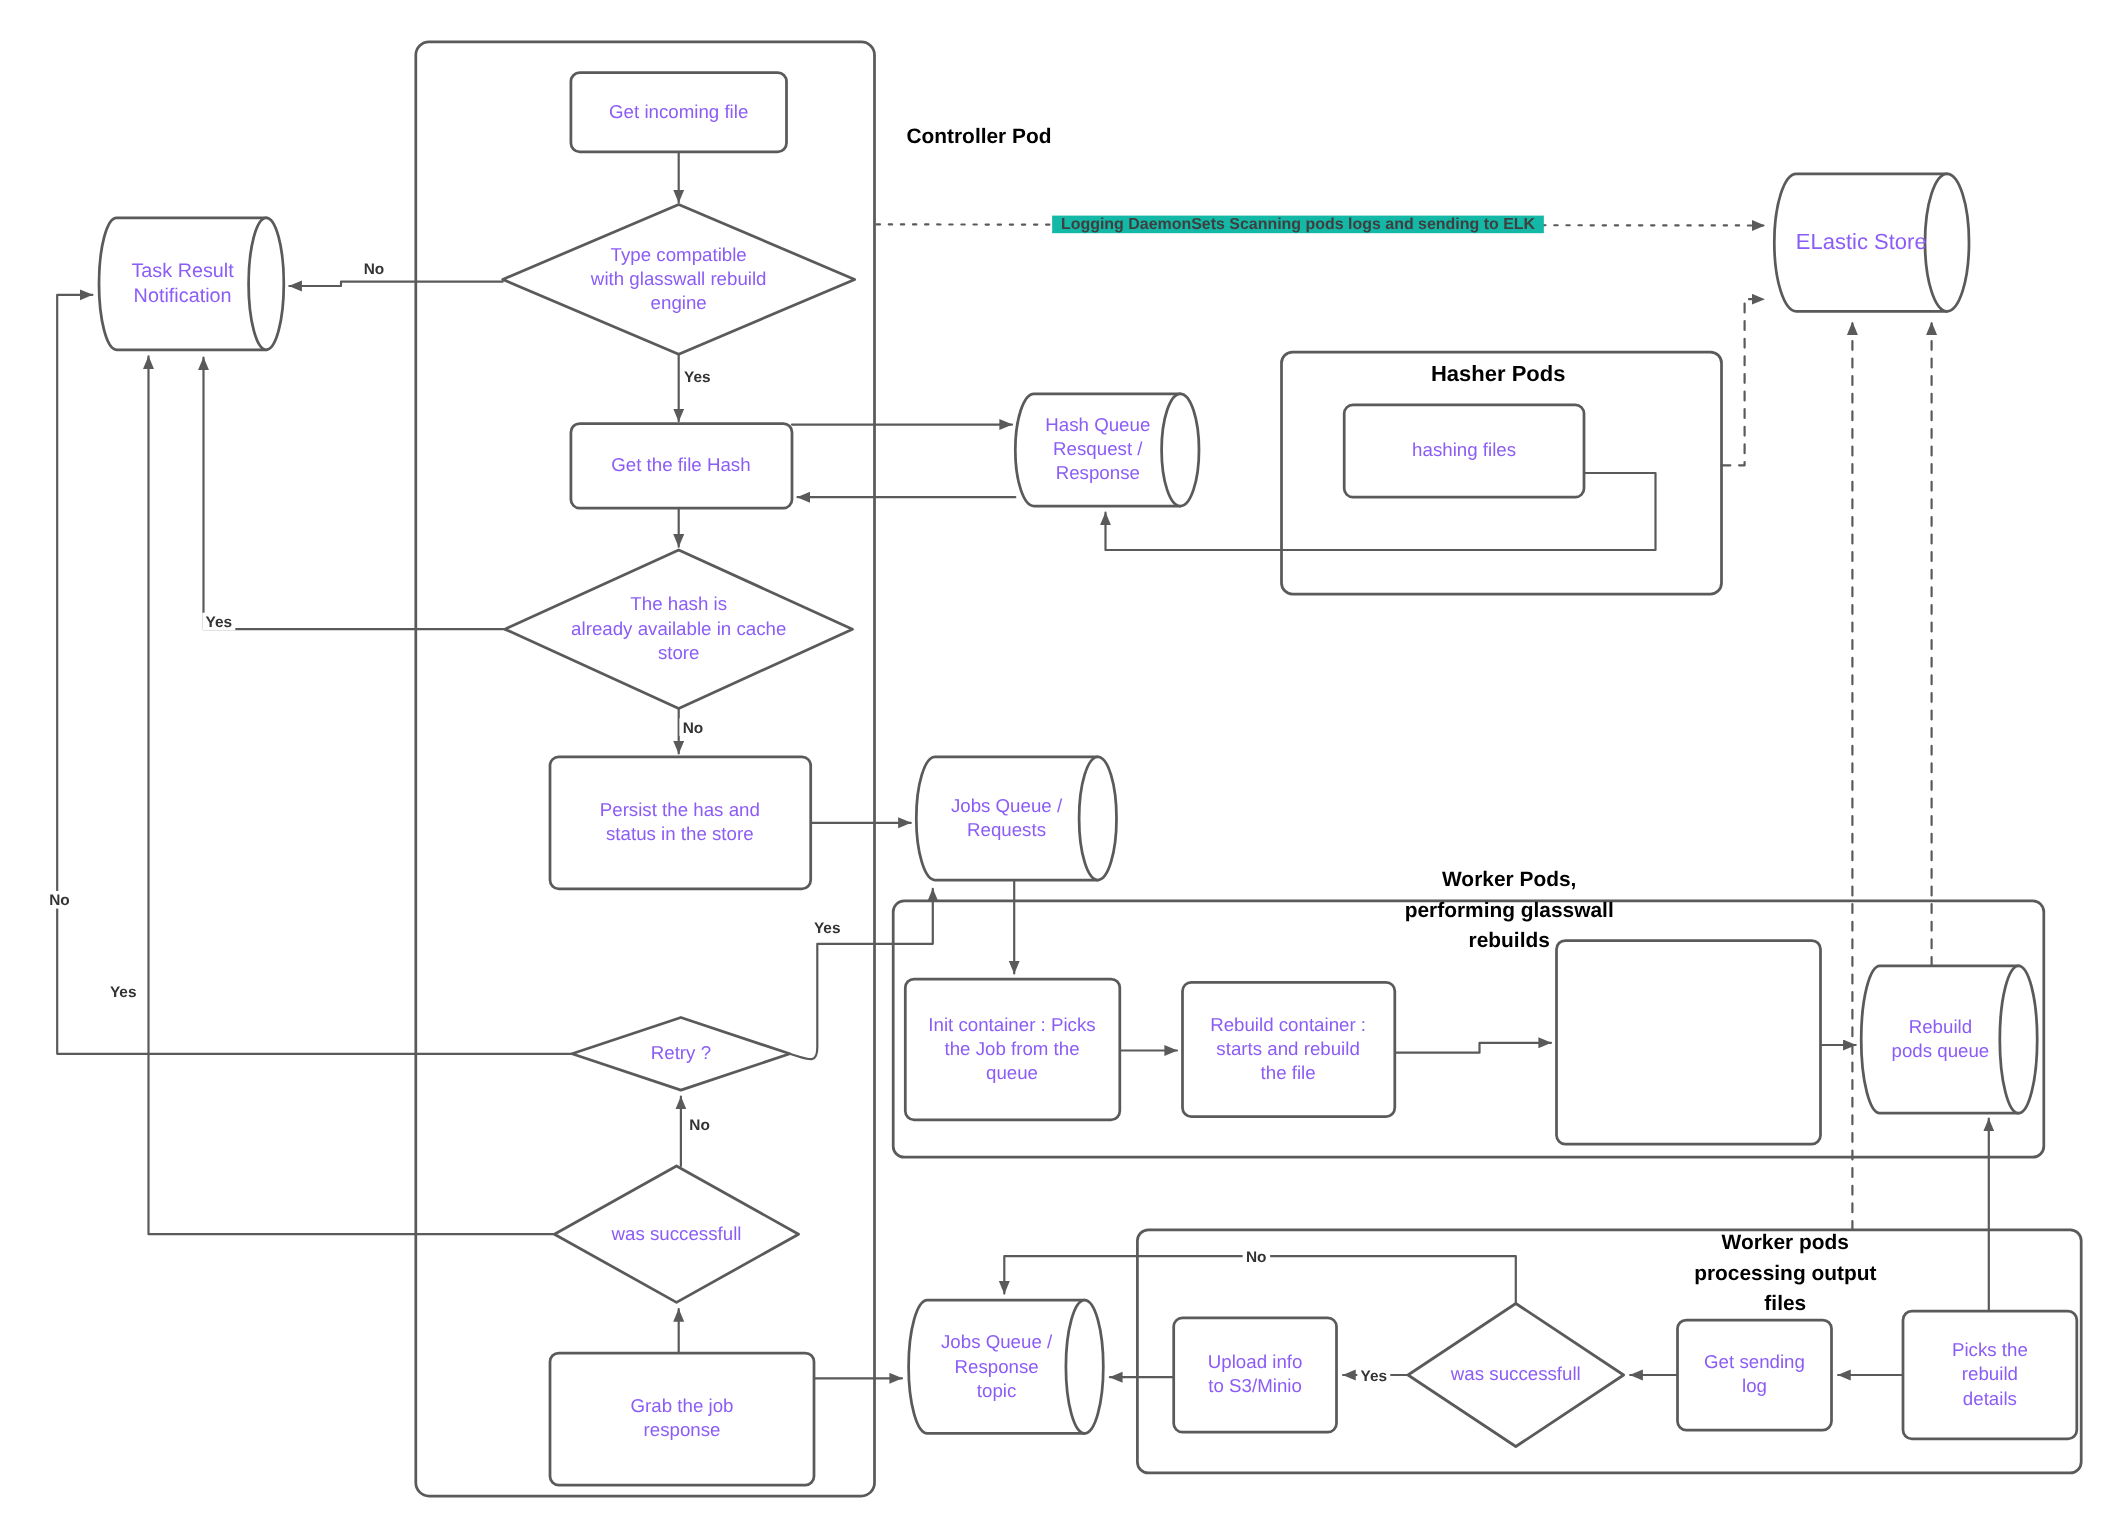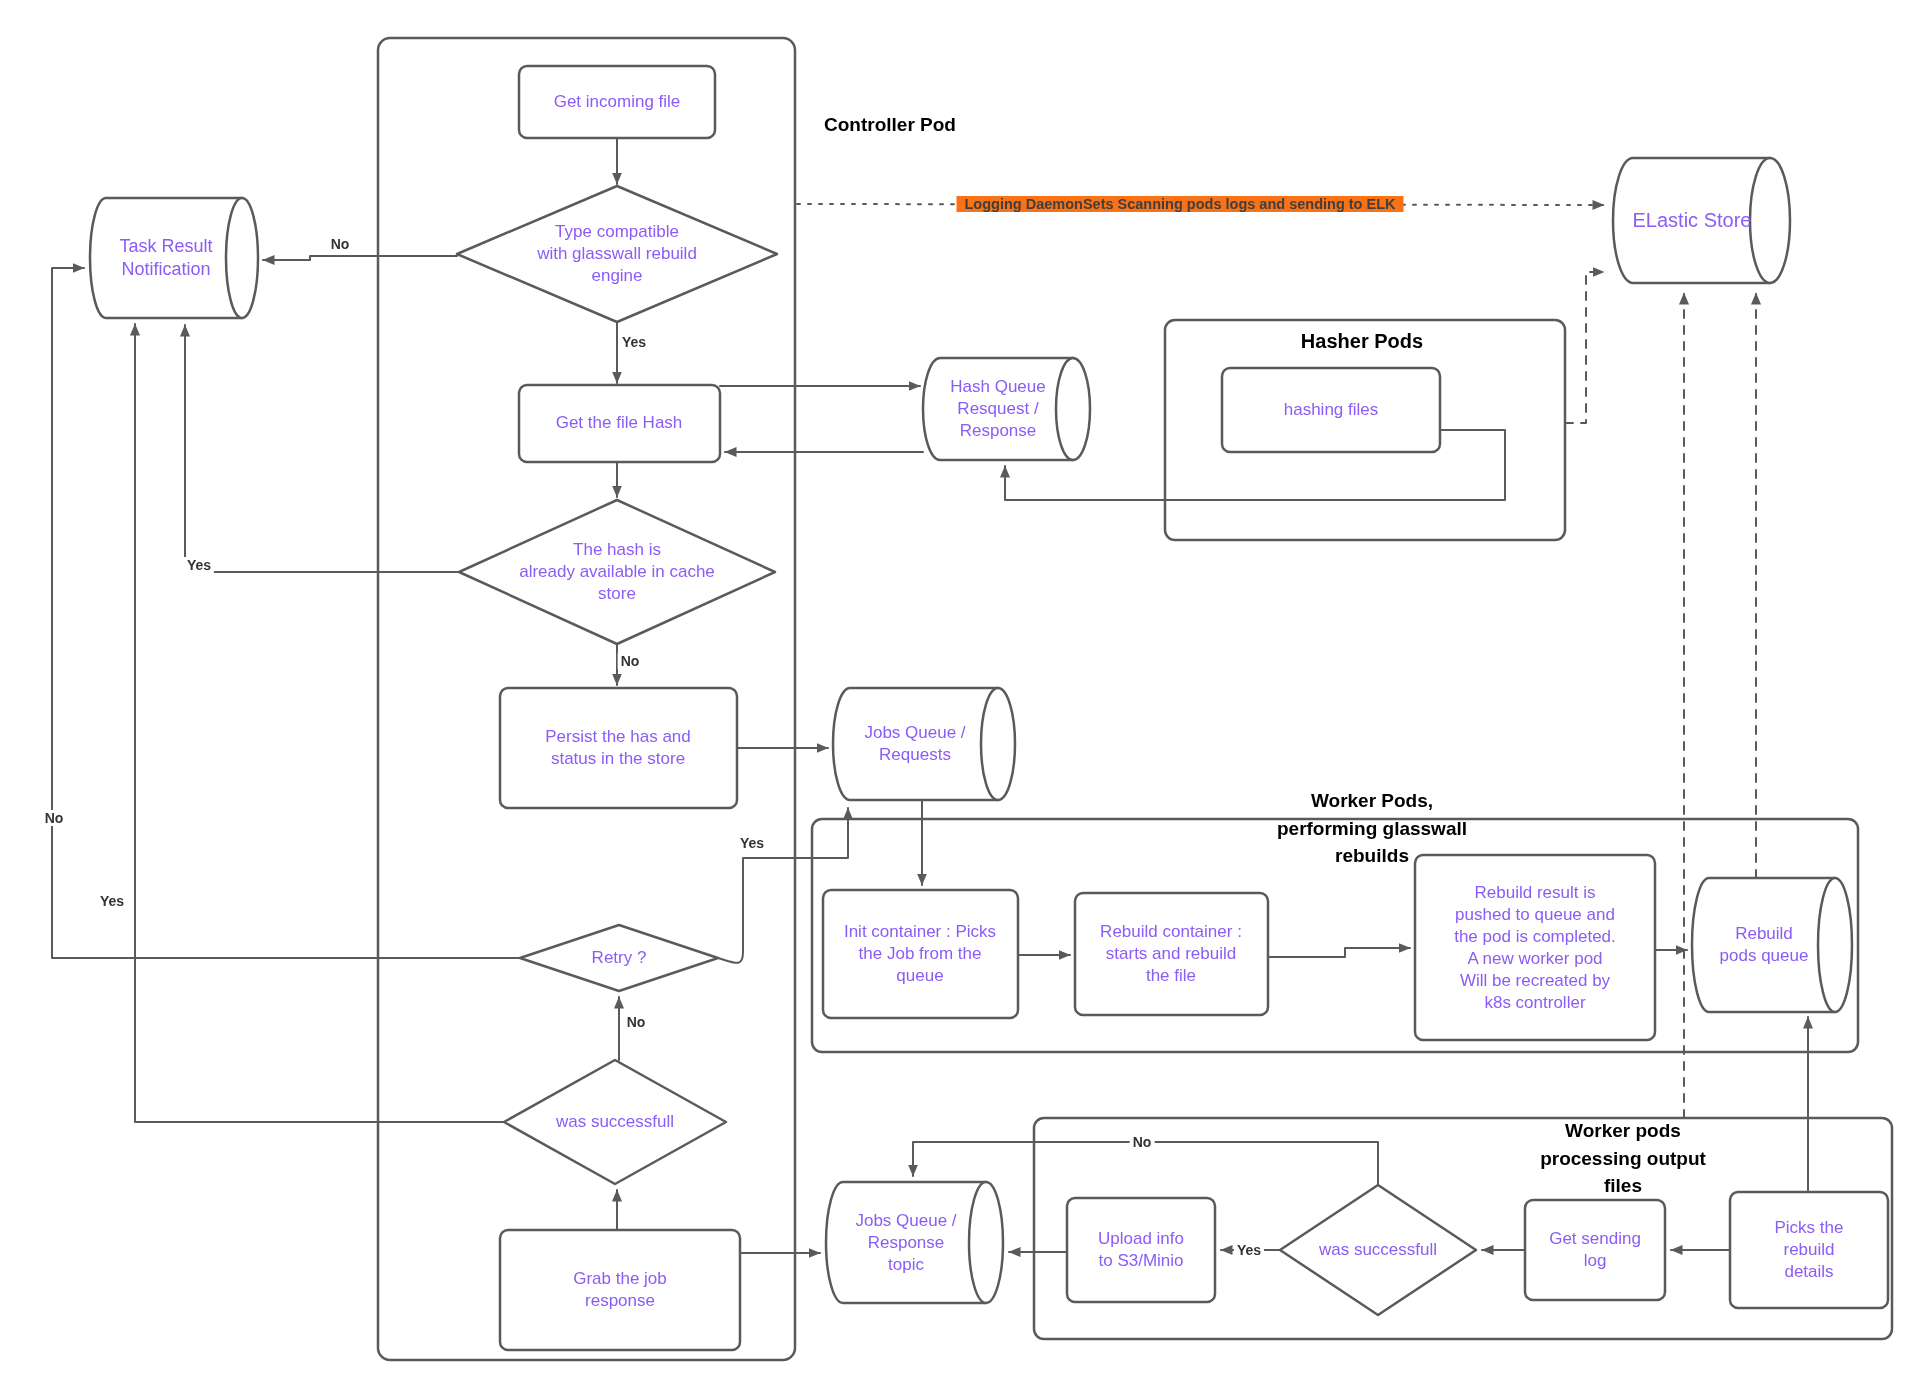--- a/index.html
+++ b/index.html
@@ -16,21 +16,21 @@
     position:absolute;transform:translate(-50%,-50%);
     font-size:14px;font-weight:bold;color:#333333;background:#ffffff;
     padding:0 3px;white-space:nowrap;
   }
   .blue-lbl{
     position:absolute;transform:translate(-50%,-50%);
     font-size:19px;font-weight:bold;color:#000000;white-space:pre-line;text-align:center;line-height:1.45;
   }
   .note-lbl{
     position:absolute;transform:translate(-50%,-50%);
-    font-size:14.5px;font-weight:bold;color:#3f3f3f;background:#f97316;
+    font-size:14.5px;font-weight:bold;color:#3f3f3f;background:#14b8a6;
     padding:0 8px;white-space:nowrap;
   }
   .big{font-size:20px;}
 </style>
 </head>
 <body>
 
 <div id="canvas">
 
   <svg id="edges-svg" viewBox="0 0 1924 1380" fill="none" stroke-linejoin="round" stroke-linecap="round">
@@ -163,26 +163,20 @@
 response</div>
   <div class="lbl" style="left:906px;top:1243px;">Jobs Queue /
 Response
 topic</div>
   <div class="lbl" style="left:920px;top:954px;">Init container : Picks
 the Job from the
 queue</div>
   <div class="lbl" style="left:1171px;top:954px;">Rebuild container :
 starts and rebuild
 the file</div>
-  <div class="lbl" style="left:1535px;top:948px;">Rebuild result is
-pushed to queue and
-the pod is completed.
-A new worker pod
-Will be recreated by
-k8s controller</div>
   <div class="lbl" style="left:1764px;top:945px;">Rebuild
 pods queue</div>
   <div class="lbl" style="left:1809px;top:1250px;">Picks the
 rebuild
 details</div>
   <div class="lbl" style="left:1595px;top:1250px;">Get sending
 log</div>
   <div class="lbl" style="left:1378px;top:1250px;">was successfull</div>
   <div class="lbl" style="left:1141px;top:1250px;">Upload info
 to S3/Minio</div>

